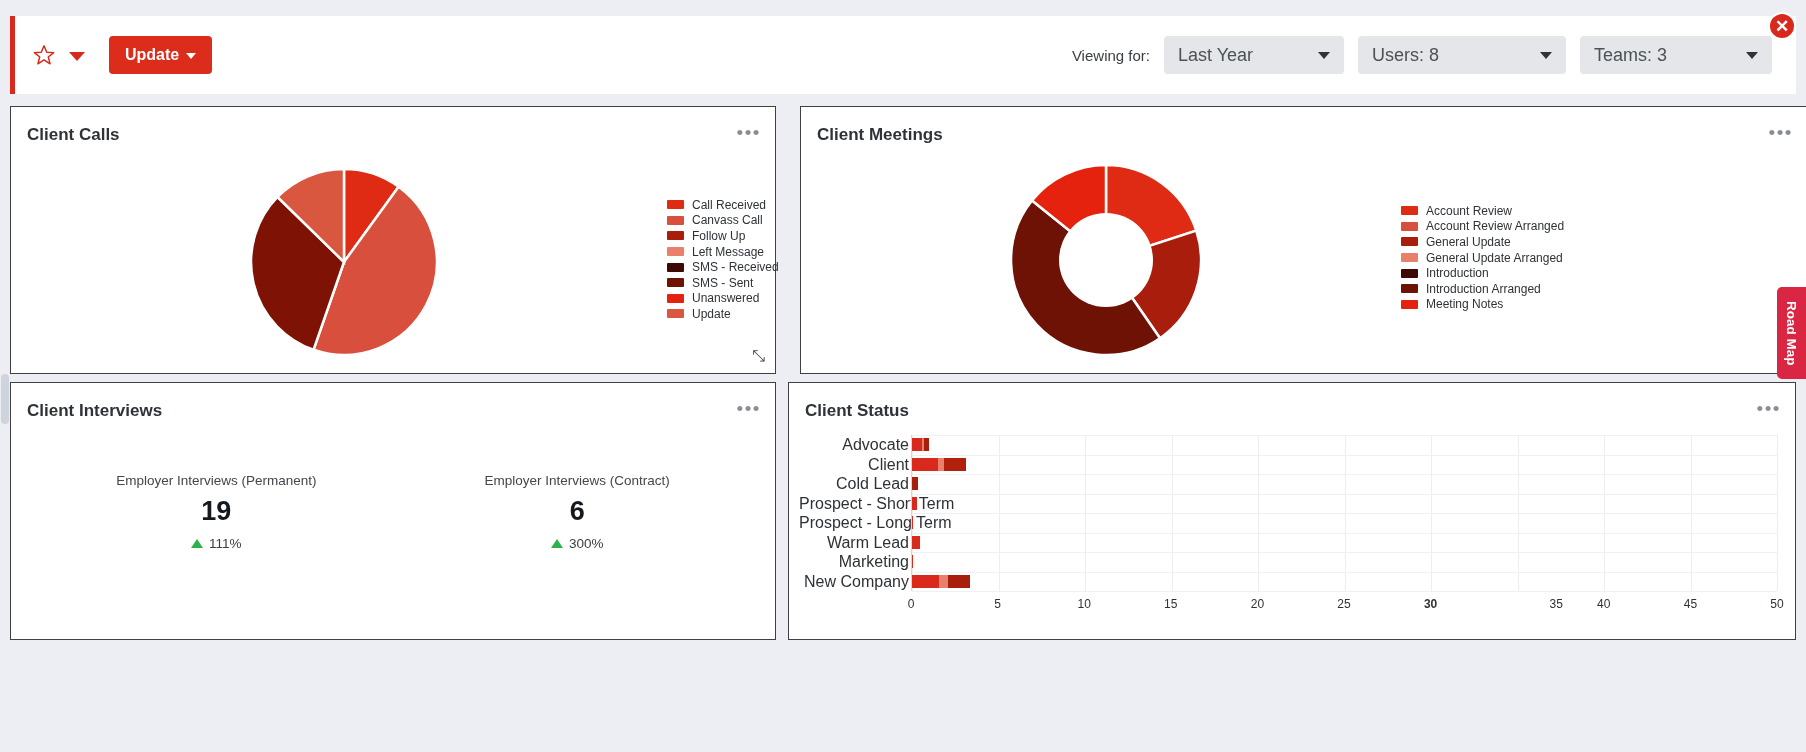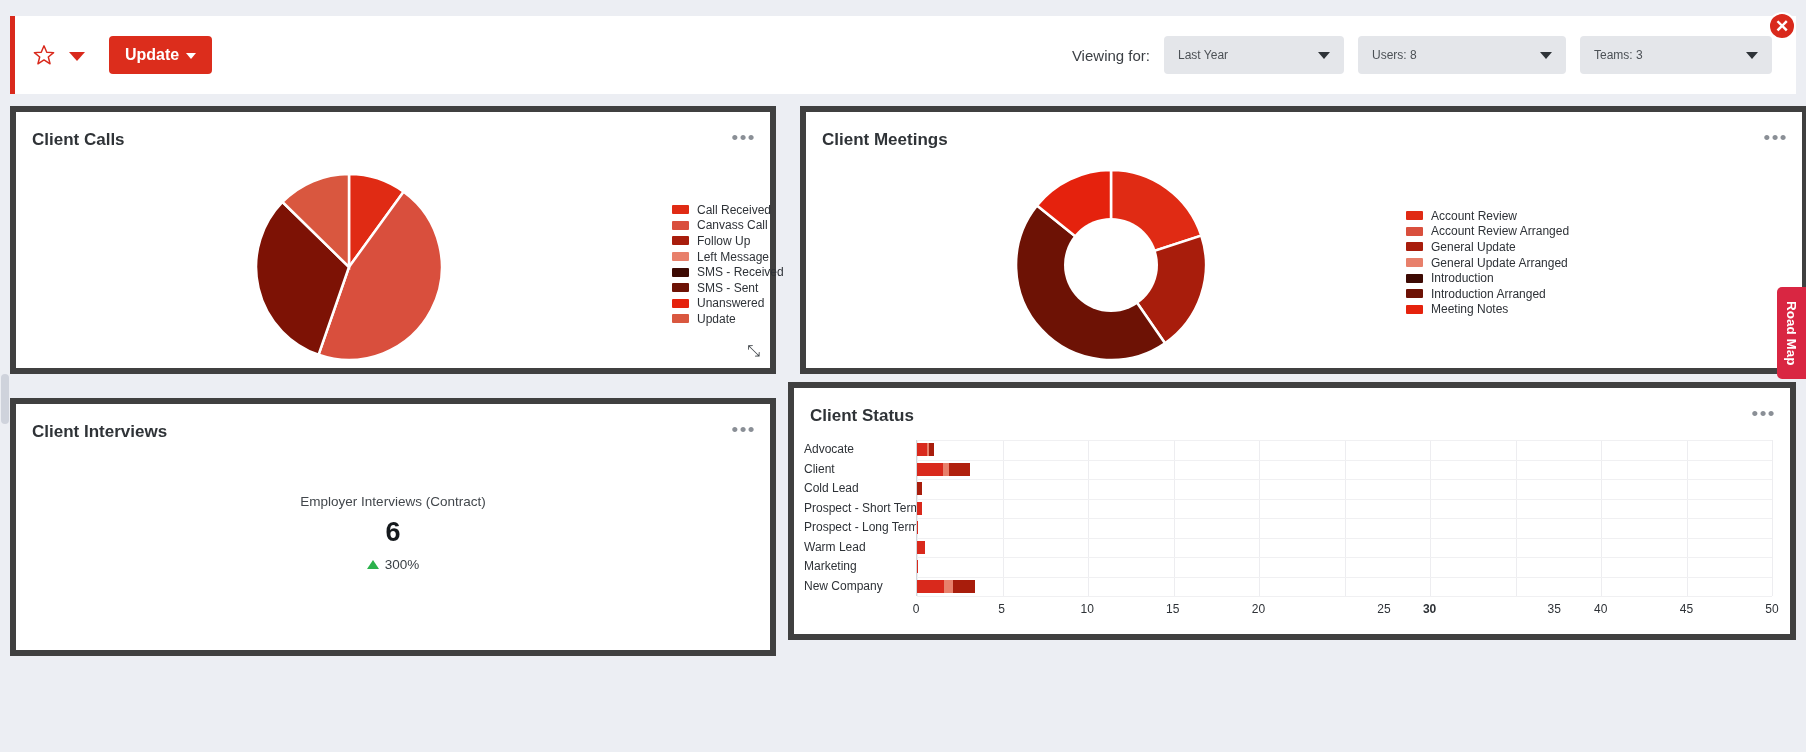--- a/index.html
+++ b/index.html
@@ -65,21 +65,21 @@
     position: absolute; right: 24px; top: 0; height: 78px;
     display: flex; align-items: center; gap: 14px;
   }
   .viewing-label { font-size: 15px; color: #3b3f44; white-space: nowrap; }
   .filter-select {
     background: #e4e6ea; border: none; border-radius: 4px;
     height: 38px; display: flex; align-items: center;
     padding: 0 14px; position: relative; cursor: pointer;
   }
   .filter-select .fs-label {
-    font-size: 12px; color: #4c5156; white-space: nowrap;
+    font-size: 18px; color: #4c5156; white-space: nowrap;
   }
   .filter-select .fs-caret {
     position: absolute; right: 14px; top: 16px;
     width: 0; height: 0; border-left: 6px solid transparent;
     border-right: 6px solid transparent; border-top: 7px solid #2e3338;
   }
   .fs-w1 { width: 180px; }
   .fs-w2 { width: 208px; }
   .fs-w3 { width: 192px; }
 
@@ -88,39 +88,39 @@
     position: absolute; right: 10px; top: 12px;
     width: 28px; height: 28px; border-radius: 50%;
     background: #d9291c; color: #fff; border: 2px solid #ffffff;
     display: flex; align-items: center; justify-content: center;
     font-size: 17px; font-weight: bold; cursor: pointer; z-index: 30;
     font-family: "Liberation Sans", sans-serif; line-height: 1;
   }
 
   
   .panel {
-    position: absolute; background: #ffffff; border: 6px solid #404040;
+    position: absolute; background: #ffffff; border: 1px solid #404040;
   }
   .panel-title {
     position: absolute; left: 16px; top: 18px;
     font-size: 17px; font-weight: bold; color: #2f3337;
   }
   .panel-menu {
     position: absolute; top: 22px; right: 14px;
     color: #8a8f96; font-size: 19px; letter-spacing: 1.5px;
     line-height: 8px; cursor: pointer; user-select: none;
   }
   .resize-handle {
     position: absolute; right: 10px; bottom: 8px;
     color: #3d4247; font-size: 16px; cursor: nwse-resize;
   }
 
   #panel-calls    { left: 10px;  top: 106px; width: 766px; height: 268px; }
   #panel-meetings { left: 800px; top: 106px; width: 1008px; height: 268px; }
-  #panel-inter    { left: 10px;  top: 398px; width: 766px; height: 258px; }
+  #panel-inter    { left: 10px;  top: 382px; width: 766px; height: 258px; }
   #panel-status   { left: 788px; top: 382px; width: 1008px; height: 258px; }
 
   
   .chart-body { position: absolute; left: 0; top: 42px; right: 0; bottom: 0; }
   .legend {
     position: absolute; display: flex; flex-direction: column; gap: 0px;
   }
   .legend-row {
     display: flex; align-items: center; gap: 8px; height: 15.6px;
   }
@@ -148,22 +148,22 @@
     width: 0; height: 0; border-left: 6px solid transparent;
     border-right: 6px solid transparent; border-bottom: 9px solid #2bb24c;
   }
 
   
   .bar-chart { position: absolute; left: 0; top: 42px; right: 0; bottom: 0; }
   .bc-labels {
     position: absolute; left: 10px; top: 10px; width: 110px;
   }
   .bc-row-label {
-    height: 19.5px; line-height: 19.5px; 
-    font-size: 12px; color: #2e3237; white-space: nowrap;
+    height: 19.5px; line-height: 19.5px; text-align: right;
+    font-size: 16px; color: #2e3237; white-space: nowrap;
   }
   .bc-plot {
     position: absolute; left: 122px; top: 10px; right: 18px; height: 156px;
     border-left: 1px solid #d2d5da;
   }
   .bc-grid-line {
     position: absolute; top: 0; bottom: 0; width: 1px; background: #ededf0;
   }
   .bc-hline {
     position: absolute; left: 0; right: 0; height: 1px; background: #f0f0f2;
@@ -344,20 +344,28 @@
         </div>
       </div>
     </div>
   </div>
 
   <div class="panel" id="panel-inter">
     <div class="panel-title">Client Interviews</div>
     <div class="panel-menu">•••</div>
 
     <div class="kpi-wrap">
+      <div class="kpi">
+        <div class="kpi-label">Employer Interviews (Permanent)</div>
+        <div class="kpi-value">19</div>
+        <div class="kpi-delta">
+          <span class="tri-up"></span>
+          <span>111%</span>
+        </div>
+      </div>
       <div class="kpi">
         <div class="kpi-label">Employer Interviews (Contract)</div>
         <div class="kpi-value">6</div>
         <div class="kpi-delta">
           <span class="tri-up"></span>
           <span>300%</span>
         </div>
       </div>
     </div>
   </div>
@@ -444,21 +452,21 @@
             </div>
           </div>
           <div class="bc-hline" style="top: 156px;"></div>
         </div>
       <div class="bc-axis" id="bc-axis">
           <div class="bc-tick" style="left: 0%;">0</div>
           <div class="bc-tick" style="left: 10%;">5</div>
           <div class="bc-tick" style="left: 20%;">10</div>
           <div class="bc-tick" style="left: 30%;">15</div>
           <div class="bc-tick" style="left: 40%;">20</div>
-          <div class="bc-tick" style="left: 50%; margin-left: 40px;">25</div>
+          <div class="bc-tick" style="left: 50%;">25</div>
           <div class="bc-tick" style="left: 60%; font-weight: bold;">30</div>
           <div class="bc-tick" style="left: 70%; margin-left: 39px;">35</div>
           <div class="bc-tick" style="left: 80%;">40</div>
           <div class="bc-tick" style="left: 90%;">45</div>
           <div class="bc-tick" style="left: 100%;">50</div>
         </div>
     </div>
   </div>
 
   <div class="road-map-tab">

